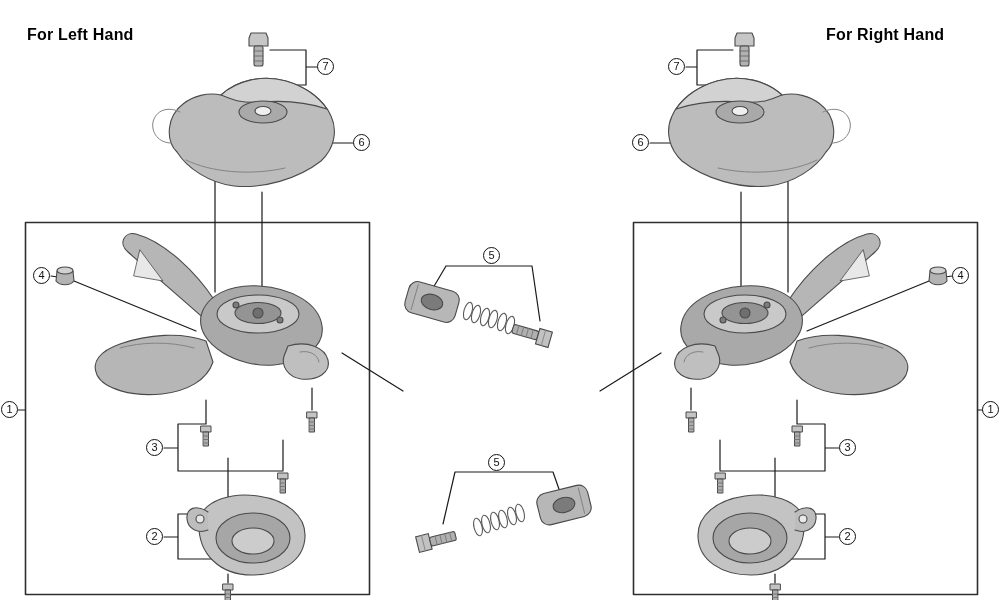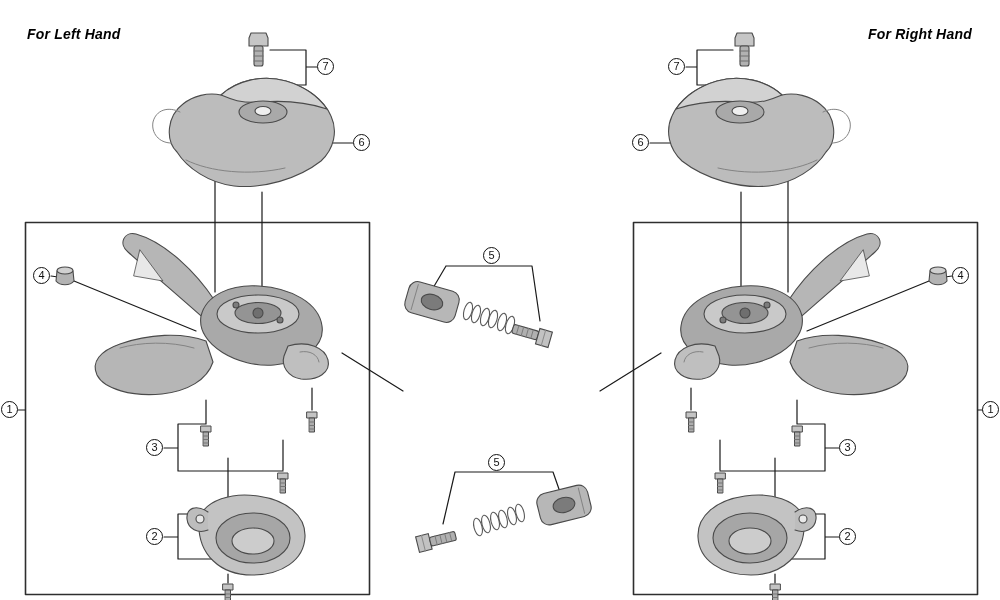--- a/index.html
+++ b/index.html
@@ -2,22 +2,22 @@
 <html><head>
 <meta charset="utf-8">
 <style>
   html,body{margin:0;padding:0;background:#ffffff;}
   .stage{
     position:relative;width:1000px;height:600px;background:#ffffff;
     overflow:hidden;font-family:"Liberation Sans", sans-serif;
   }
   .stage svg{position:absolute;left:0;top:0;}
   .hand-label{
-    position:absolute;font-size:14px;font-weight:bold;color:#000;
-    white-space:nowrap;letter-spacing:0.2px;font-style:italic;
+    position:absolute;font-size:16px;font-weight:bold;color:#000;
+    white-space:nowrap;letter-spacing:0.2px;
   }
   .callout{
     position:absolute;width:17px;height:17px;border:1.4px solid #111;
     border-radius:50%;background:#fff;display:flex;align-items:center;
     justify-content:center;font-size:11px;line-height:1;color:#111;
     box-sizing:border-box;
   }
   .ln{stroke:#1a1a1a;stroke-width:1.2;fill:none;}
   .box{fill:none;stroke:#2e2e2e;stroke-width:1.6;}
   .pt{stroke:#4a4a4a;stroke-width:1.1;}
@@ -148,21 +148,21 @@
       </g>
       <g class="pt" transform="rotate(-14 564 505)">
         <rect x="538" y="489" width="52" height="32" rx="9" fill="#b7b7b7"></rect>
         <ellipse cx="564" cy="505" rx="11" ry="7.5" fill="#7b7b7b"></ellipse>
         <path class="det" d="M582,492 v26"></path>
       </g>
     </g>
   </svg>
 
   <div class="hand-label" style="left:27px;top:26px">For Left Hand</div>
-  <div class="hand-label" style="left:868px;top:26px">For Right Hand</div>
+  <div class="hand-label" style="left:826px;top:26px">For Right Hand</div>
 
   <div class="callout" style="left:317px;top:58px">7</div>
   <div class="callout" style="left:353px;top:134px">6</div>
   <div class="callout" style="left:33px;top:267px">4</div>
   <div class="callout" style="left:1px;top:401px">1</div>
   <div class="callout" style="left:146px;top:439px">3</div>
   <div class="callout" style="left:146px;top:528px">2</div>
 
   <div class="callout" style="left:483px;top:247px">5</div>
   <div class="callout" style="left:488px;top:454px">5</div>

